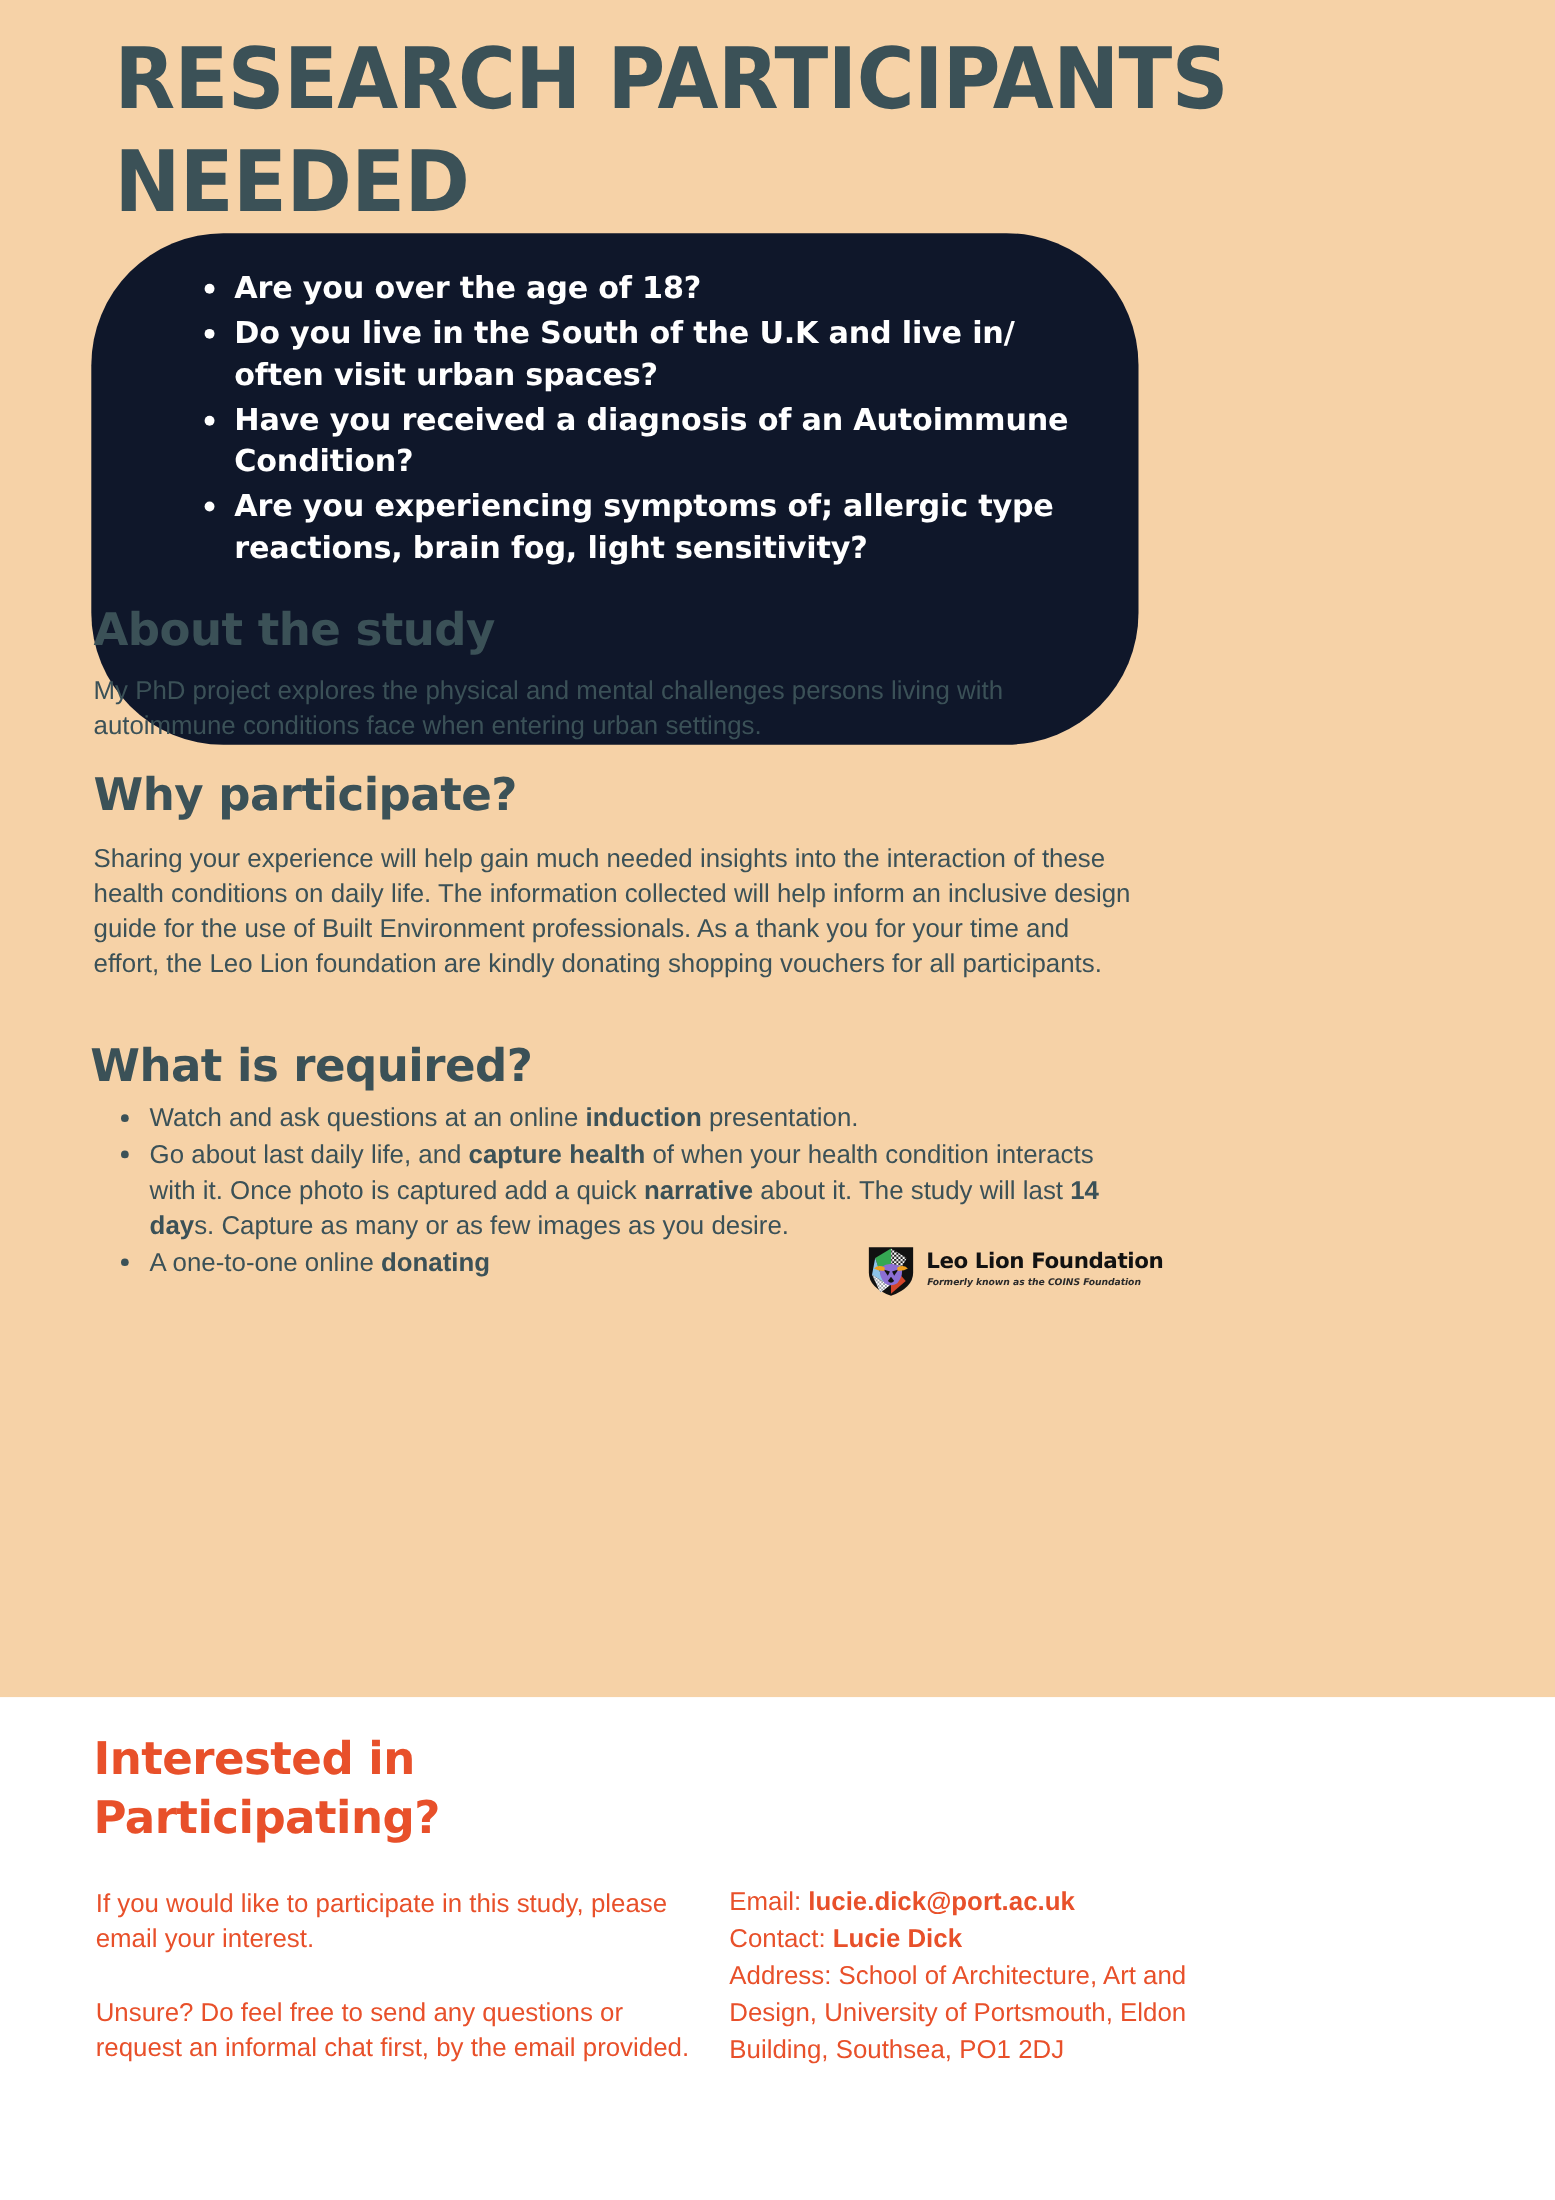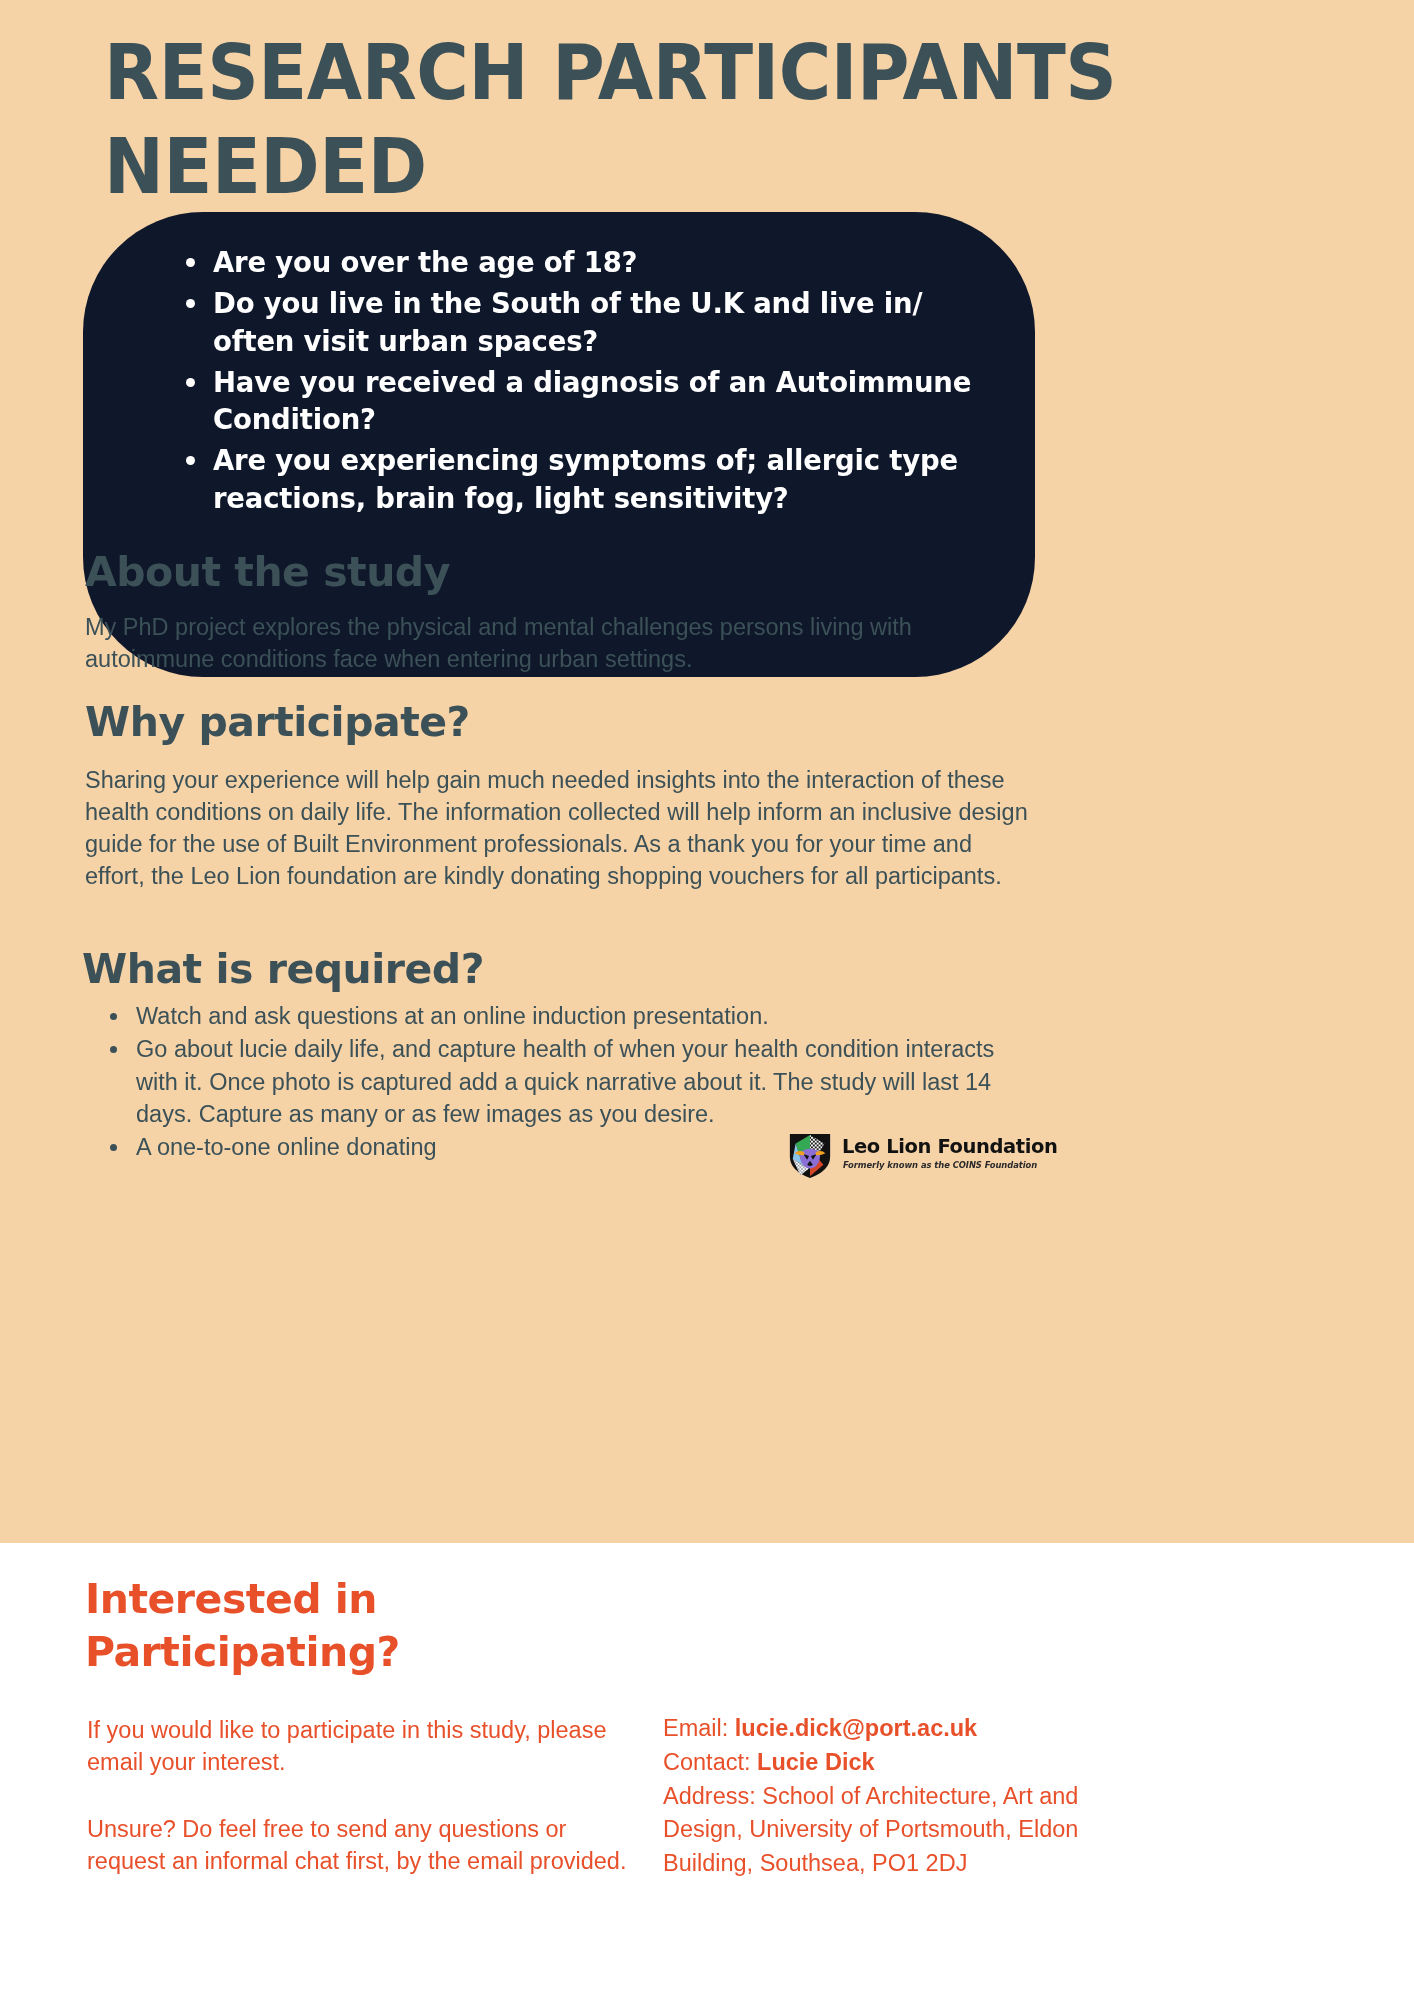--- a/index.html
+++ b/index.html
@@ -102,21 +102,21 @@
     line-height:1.375;
     color:#3B5157;
     margin-bottom:1px;
   }
   .req-list li::before{
     content:"";
     position:absolute;left:10px;top:13px;
     width:7px;height:7px;border-radius:50%;
     background:#3B5157;
   }
-  .req-list b{font-weight:normal;text-align:right;}
+  .req-list b{font-weight:bold;text-align:right;}
 
   
   .leolion{
     position:absolute;left:786px;top:1133px;
     width:248px;height:46px;
   }
   .leolion .ll-mark{
     position:absolute;left:0;top:0;width:48px;height:46px;
   }
   .leolion .ll-text{
@@ -223,21 +223,21 @@
       <path d="M62 40 Q74 34 82 42 Q72 48 62 46 Z" fill="#F0A020"></path>
       <path d="M38 40 Q26 34 18 42 Q28 48 38 46 Z" fill="#F0A020"></path>
     </svg>
     <div class="ll-text">Leo Lion Foundation</div>
     <div class="ll-sub">Formerly known as the COINS Foundation</div>
   </div>
 
   <div class="sec-head" id="h-req">What is required?</div>
   <ul class="req-list">
       <li><span>Watch and ask questions at an online </span><b>induction</b><span> presentation.</span></li>
-      <li><span>Go about lucie daily life, and </span><b>capture health</b><span> of when your health condition interacts with it. Once photo is captured add a quick </span><b>narrative</b><span> about it. The study will last </span><b>14 day</b><span>s. Capture as many or as few images as you desire.</span></li>
+      <li><span>Go about last daily life, and </span><b>capture health</b><span> of when your health condition interacts with it. Once photo is captured add a quick </span><b>narrative</b><span> about it. The study will last </span><b>14 day</b><span>s. Capture as many or as few images as you desire.</span></li>
       <li><span>A one-to-one online </span><b>donating</b></li>
     </ul>
 
   <div class="interested-head">Interested in Participating?</div>
   <div class="interested-body">
     <p>If you would like to participate in this study, please email your interest.</p>
     <p>Unsure? Do feel free to send any questions or request an informal chat first, by the email provided.</p>
   </div>
 
 

